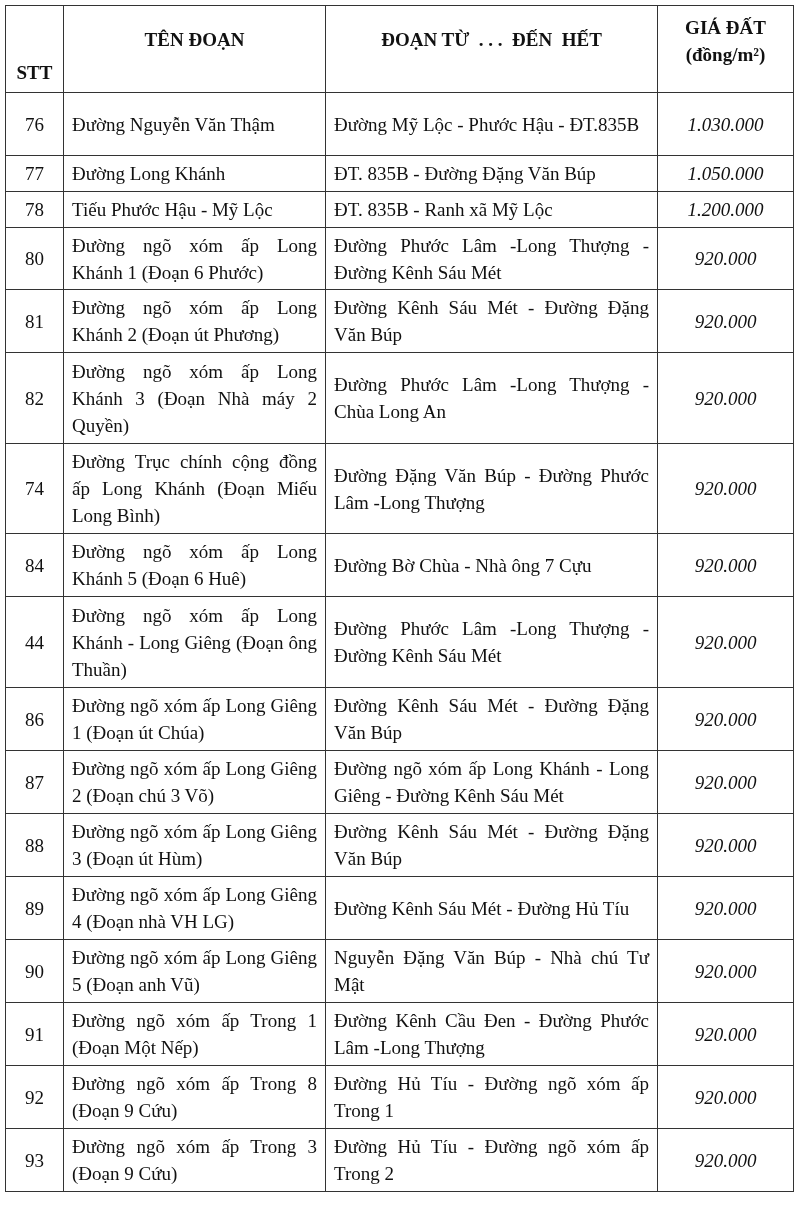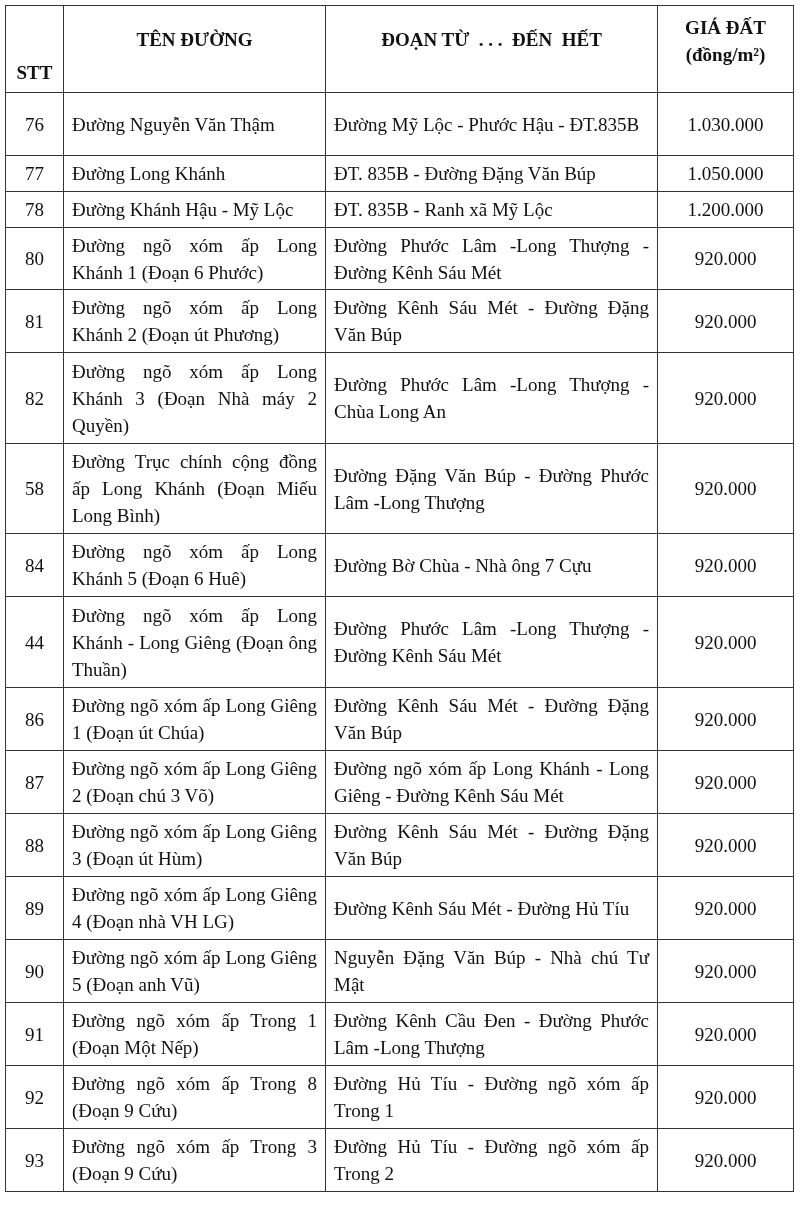--- a/index.html
+++ b/index.html
@@ -18,41 +18,41 @@
     line-height: 27px;
     vertical-align: middle;
   }
   th { font-weight: bold; text-align: center; height: 66px; }
   th.stt { vertical-align: bottom; padding-bottom: 6px; }
   th.name, th.seg { vertical-align: top; padding-top: 20px; }
   th.price { vertical-align: top; padding-top: 8px; line-height: 27px; }
   td.stt { text-align: center; padding: 0; }
   td.name { text-align: justify; text-align-last: left; }
   td.seg { text-align: justify; text-align-last: left; }
-  td.price { text-align: center; }
+  td.price { text-align: center; font-style: italic; }
   .col-stt { width: 58px; }
   .col-name { width: 262px; }
   .col-seg { width: 332px; }
   .col-price { width: 136px; }
 </style>
 </head>
 <body>
 
 <div class="wrap">
   <table>
     <colgroup>
       <col class="col-stt">
         <col class="col-name">
         <col class="col-seg">
         <col class="col-price">
     </colgroup>
     <thead>
       <tr>
         <th class="stt">STT</th>
-        <th class="name">TÊN ĐƯỜNG</th>
+        <th class="name">TÊN ĐOẠN</th>
         <th class="seg" style="white-space:pre;">ĐOẠN TỪ  . . .  ĐẾN  HẾT</th>
         <th class="price">
           <div>GIÁ ĐẤT</div>
           <div>(đồng/m²)</div>
         </th>
       </tr>
     </thead>
     <tbody id="rows">
         <tr style="height: 63px;">
           <td class="stt">76</td>
@@ -61,21 +61,21 @@
           <td class="price">1.030.000</td>
         </tr>
         <tr style="height: 36px;">
           <td class="stt">77</td>
           <td class="name">Đường Long Khánh</td>
           <td class="seg">ĐT. 835B - Đường Đặng Văn Búp</td>
           <td class="price">1.050.000</td>
         </tr>
         <tr style="height: 36px;">
           <td class="stt">78</td>
-          <td class="name">Đường Khánh Hậu - Mỹ Lộc</td>
+          <td class="name">Tiếu Phước Hậu - Mỹ Lộc</td>
           <td class="seg">ĐT. 835B - Ranh xã Mỹ Lộc</td>
           <td class="price">1.200.000</td>
         </tr>
         <tr style="height: 62px;">
           <td class="stt">80</td>
           <td class="name">Đường ngõ xóm ấp Long Khánh 1 (Đoạn 6 Phước)</td>
           <td class="seg">Đường Phước Lâm -Long Thượng - Đường Kênh Sáu Mét</td>
           <td class="price">920.000</td>
         </tr>
         <tr style="height: 63px; margin-top: 32px;">
@@ -84,21 +84,21 @@
           <td class="seg">Đường Kênh Sáu Mét - Đường Đặng Văn Búp</td>
           <td class="price">920.000</td>
         </tr>
         <tr style="height: 91px;">
           <td class="stt">82</td>
           <td class="name">Đường ngõ xóm ấp Long Khánh 3 (Đoạn Nhà máy 2 Quyền)</td>
           <td class="seg">Đường Phước Lâm -Long Thượng - Chùa Long An</td>
           <td class="price">920.000</td>
         </tr>
         <tr style="height: 90px;">
-          <td class="stt">58</td>
+          <td class="stt">74</td>
           <td class="name">Đường Trục chính cộng đồng ấp Long Khánh (Đoạn Miếu Long Bình)</td>
           <td class="seg">Đường Đặng Văn Búp - Đường Phước Lâm -Long Thượng</td>
           <td class="price">920.000</td>
         </tr>
         <tr style="height: 63px;">
           <td class="stt">84</td>
           <td class="name">Đường ngõ xóm ấp Long Khánh 5 (Đoạn 6 Huê)</td>
           <td class="seg">Đường Bờ Chùa - Nhà ông 7 Cựu</td>
           <td class="price">920.000</td>
         </tr>

